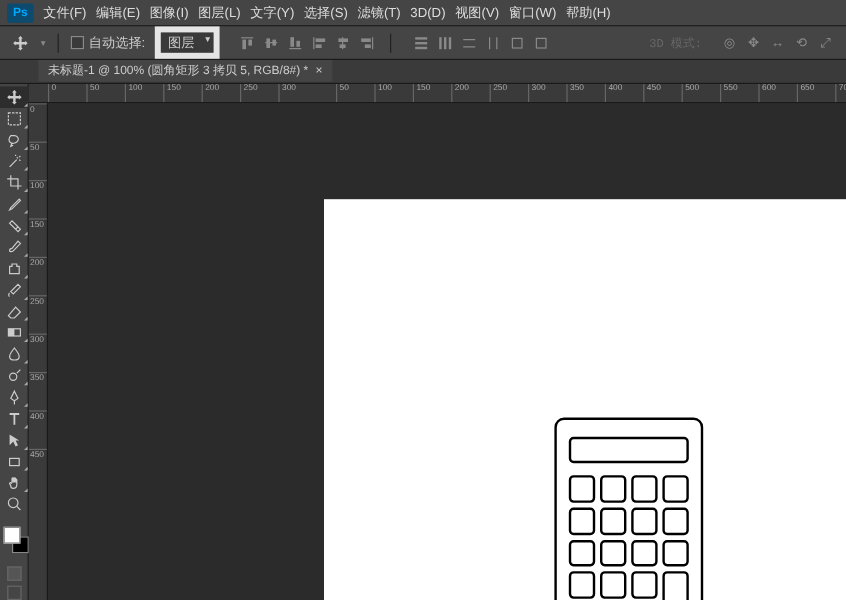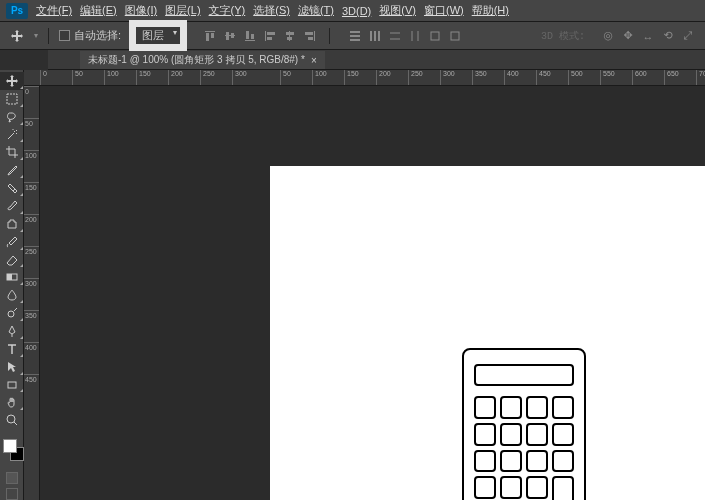--- a/index.html
+++ b/index.html
@@ -1,29 +1,29 @@
 <!DOCTYPE html>
 <html><head>
 <meta charset="utf-8">
 <style>
 * { margin: 0; padding: 0; box-sizing: border-box; font-family: "Microsoft YaHei", Arial, sans-serif; }
 body { background: #2e2e2e; width: 705px; height: 500px; overflow: hidden; font-size: 11px; color: #ccc; }
 .menubar { background: #454545; height: 22px; display: flex; align-items: center; padding: 0 6px; gap: 8px; border-bottom: 1px solid #1a1a1a; }
 .ps-logo { width: 22px; height: 16px; background: #0c4a6e; border-radius: 2px; display: flex; align-items: center; justify-content: center; color: #00a8ff; font-weight: bold; font-size: 10px; }
-.menu-item { font-size: 11px; color: #ddd; cursor: pointer; text-decoration: underline; }
+.menu-item { font-size: 11px; color: #ddd; cursor: pointer; }
 .options-bar { background: #454545; height: 28px; display: flex; align-items: center; padding: 0 8px; gap: 8px; border-bottom: 1px solid #1a1a1a; }
 .opt-icon { width: 18px; height: 18px; display: flex; align-items: center; justify-content: center; }
 .checkbox { display: flex; align-items: center; gap: 4px; font-size: 11px; }
 .checkbox .box { width: 11px; height: 11px; border: 1px solid #888; background: #3a3a3a; }
-.select-box { background: #3a3a3a; border: 7px solid #e5e5e5; padding: 1px 16px 1px 6px; font-size: 11px; position: relative; }
+.select-box { background: #3a3a3a; border: 5px solid #e5e5e5; padding: 1px 16px 1px 6px; font-size: 11px; position: relative; }
 .select-box::after { content: "▾"; position: absolute; right: 3px; font-size: 8px; }
 .align-icons { display: flex; gap: 2px; margin-left: 6px; }
 .align-icon { width: 18px; height: 18px; display: flex; align-items: center; justify-content: center; opacity: 0.5; }
 .mode3d { color: #666; font-size: 10px; margin-left: auto; font-family: Liberation Mono, monospace; }
-.tab-bar { background: #3a3a3a; height: 20px; display: flex; align-items: flex-end; padding-left: 32px; border-bottom: 1px solid #1a1a1a; margin-left: 48px; }
+.tab-bar { background: #3a3a3a; height: 20px; display: flex; align-items: flex-start; padding-left: 32px; border-bottom: 1px solid #1a1a1a; }
 .doc-tab { background: #454545; padding: 2px 8px; font-size: 10px; color: #ccc; display: flex; align-items: center; gap: 6px; }
 .doc-tab .x { font-size: 10px; }
 .workspace { display: flex; height: calc(500px - 70px); }
 .toolbox { width: 24px; background: #454545; border-right: 1px solid #1a1a1a; display: flex; flex-direction: column; padding-top: 2px; }
 .tool { width: 24px; height: 20px; display: flex; align-items: center; justify-content: center; color: #ccc; position: relative; }
 .tool.active { background: #2d2d2d; }
 .tool .tri { position: absolute; bottom: 1px; right: 1px; width: 0; height: 0; border-right: 3px solid #aaa; border-top: 3px solid transparent; }
 .swatches { margin-top: 8px; width: 24px; height: 30px; position: relative; }
 .swatch-fg { position: absolute; width: 14px; height: 14px; background: #fff; border: 1px solid #888; top: 2px; left: 3px; z-index: 2; }
 .swatch-bg { position: absolute; width: 14px; height: 14px; background: #000; border: 1px solid #888; top: 10px; left: 10px; }

